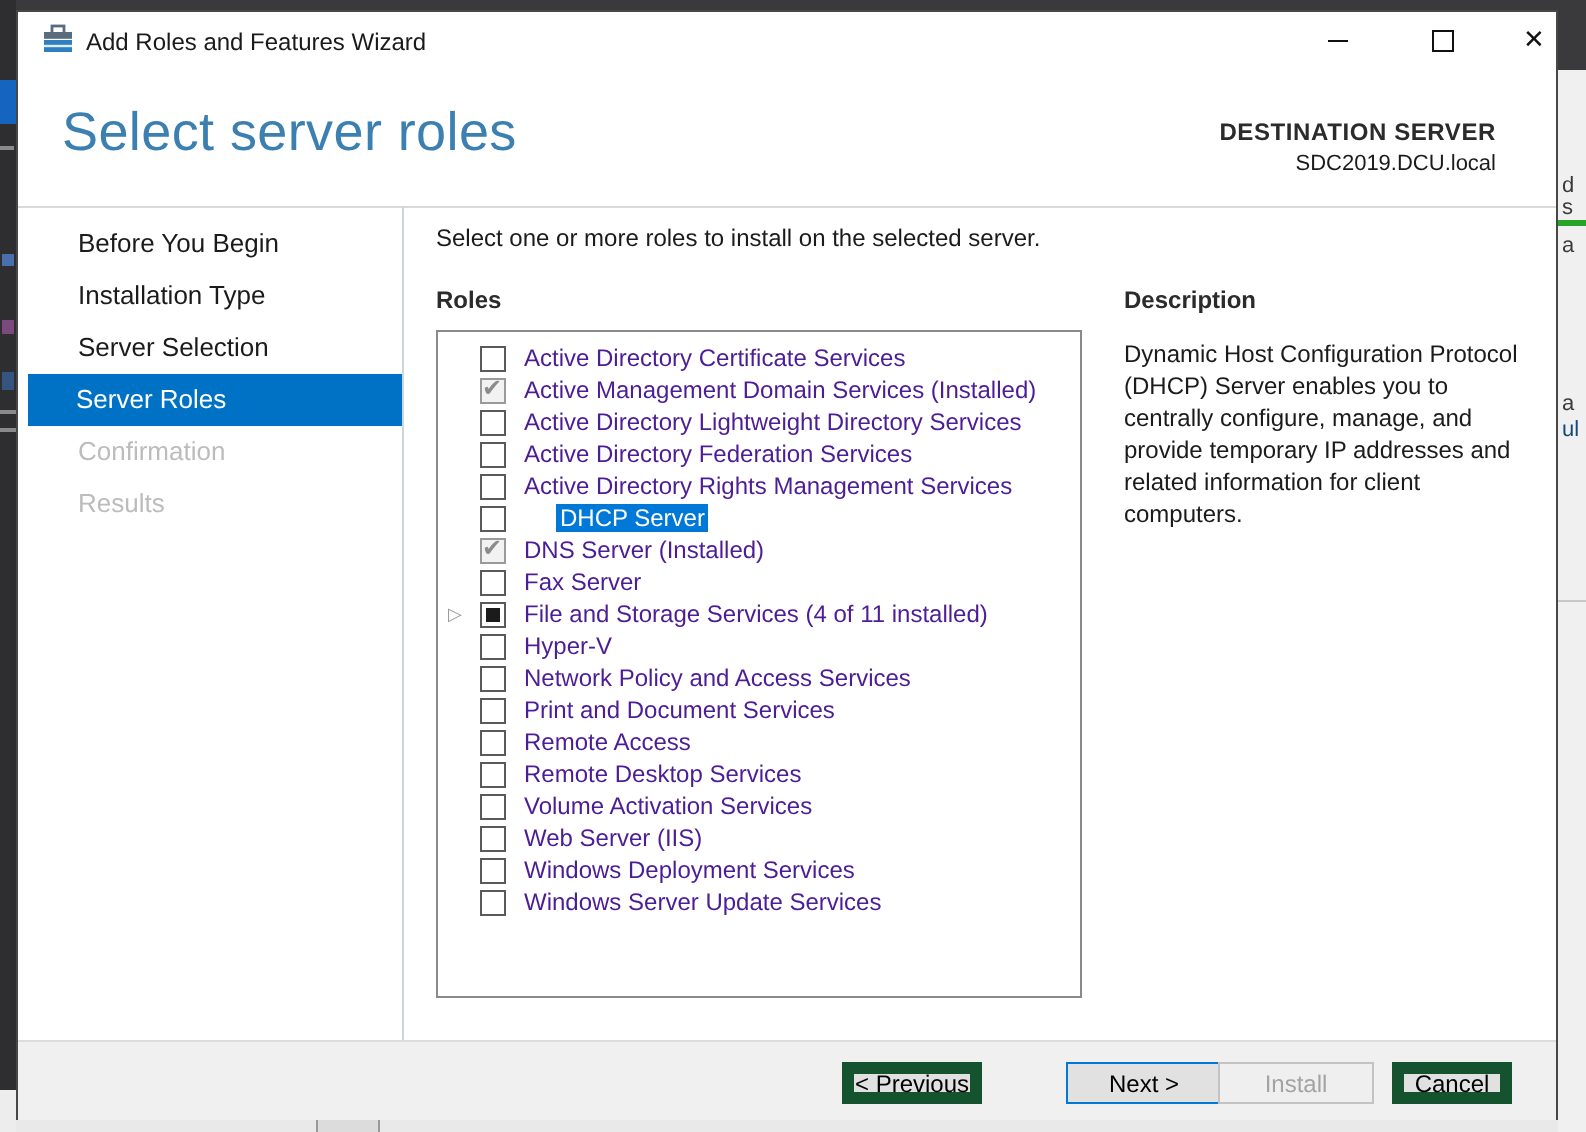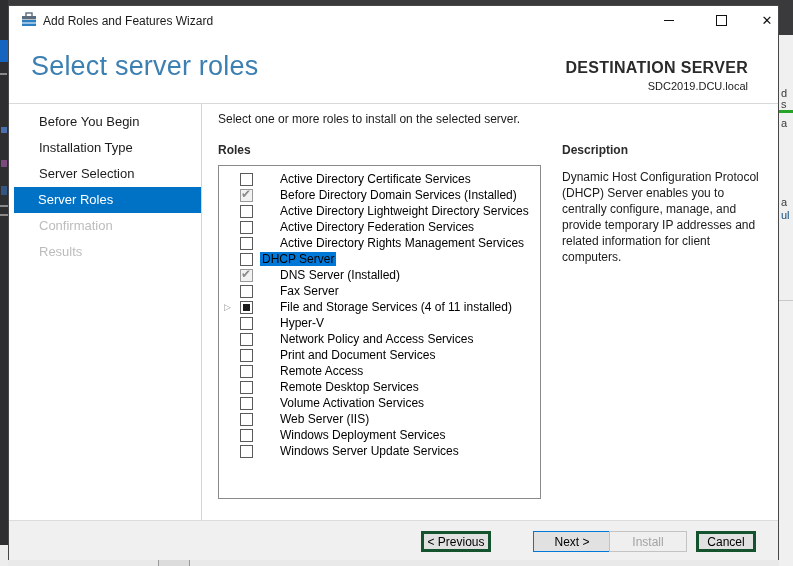--- a/index.html
+++ b/index.html
@@ -44,21 +44,21 @@
   .win-btn{position:absolute;top:0;width:44px;height:28px;display:flex;align-items:center;justify-content:center;}
   .win-min{left:638px;}
   .win-max{left:690px;}
   .win-close{left:736px;font-size:13px;color:#111;}
   .win-min .glyph{width:10px;height:1px;background:#111;}
   .win-max .glyph{width:9px;height:9px;border:1px solid #111;}
 
   
   .page-title{position:absolute;left:22px;top:45px;font-size:27px;font-weight:300;color:#3c7fb1;letter-spacing:0.2px;}
   .dest{position:absolute;right:30px;top:53px;text-align:right;}
-  .dest-label{font-size:16px;font-weight:bold;color:#2b2b2b;letter-spacing:0.3px;}
+  .dest-label{font-size:12px;font-weight:bold;color:#2b2b2b;letter-spacing:0.3px;}
   .dest-server{font-size:11px;color:#1b1b1b;margin-top:3px;}
   .header-divider{position:absolute;left:0;top:97px;width:100%;height:1px;background:#d9d9d9;}
 
   
   .sidebar{position:absolute;left:5px;top:103px;width:187px;}
   .side-item{height:26px;line-height:26px;padding-left:25px;font-size:13px;color:#1b1b1b;white-space:nowrap;}
   .side-item.selected{background:#0072C6;color:#ffffff;padding-left:24px;}
   .side-item.disabled{color:#bcbcbc;}
   .side-sep{position:absolute;left:192px;top:97px;width:1px;height:417px;background:#cdd6df;}
 
@@ -69,34 +69,34 @@
     position:absolute;left:209px;top:159px;width:323px;height:334px;
     border:1px solid #8a8a8a;box-sizing:border-box;background:#ffffff;
     padding-top:5px;overflow:hidden;
   }
   .role-row{position:relative;height:16px;display:flex;align-items:center;padding-left:21px;}
   .expander{position:absolute;left:5px;top:1px;font-size:9px;color:#9a9a9a;line-height:14px;}
   .cb{position:relative;width:13px;height:13px;box-sizing:border-box;border:1px solid #5a5a5a;background:#ffffff;flex:0 0 13px;}
   .cb.checked-installed{background:#f2f2f2;border-color:#9a9a9a;}
   .cb.checked-installed::after{content:"\2714";position:absolute;left:0px;top:-3px;font-size:12px;color:#8c8c8c;}
   .cb.partial::after{content:"";position:absolute;left:2px;top:2px;width:7px;height:7px;background:#1b1b1b;}
-  .role-label{margin-left:27px;font-size:12px;color:#000000;white-space:nowrap;line-height:14px;}
-  .role-label.sel{background:#0078D7;color:#000000;padding:0 2px;margin-left:7px;}
+  .role-label{margin-left:9px;font-size:12px;color:#4c1d95;white-space:nowrap;line-height:14px;}
+  .role-label.sel{background:#0078D7;color:#ffffff;padding:0 2px;margin-left:25px;}
 
   
   .desc-heading{position:absolute;left:553px;top:137px;font-size:12px;font-weight:bold;color:#2b2b2b;}
   .desc-text{position:absolute;left:553px;top:163px;width:205px;font-size:12px;line-height:16px;color:#1b1b1b;}
 
   
   .footer-divider{position:absolute;left:0;top:514px;width:100%;height:1px;background:#dcdcdc;}
   .footer{position:absolute;left:0;top:515px;width:100%;height:39px;background:#f0f0f0;}
   .wbtn{
     position:absolute;top:525px;height:21px;box-sizing:border-box;
     font-family:"Liberation Sans",sans-serif;font-size:12px;
-    background:#e1e1e1;border:3px solid #14532d;color:#000;
+    background:#e1e1e1;border:6px solid #14532d;color:#000;
     display:flex;align-items:center;justify-content:center;padding:0;
   }
   .btn-previous{left:412px;width:70px;}
   .btn-next{left:492px;width:78px;border:1px solid #0078d7;margin-left:32px;}
   .btn-install{left:600px;width:78px;background:#efefef;border:1px solid #c3c3c3;color:#a3a3a3;}
   .btn-cancel{left:687px;width:60px;}
 </style>
 </head>
 <body>
 
@@ -161,21 +161,21 @@
 
   <div class="instruction">Select one or more roles to install on the selected server.</div>
   <div class="roles-heading">Roles</div>
   <div class="roles-list" id="roles-list">
       <div class="role-row">
         <span class="cb unchecked"></span>
         <span class="role-label">Active Directory Certificate Services</span>
       </div>
       <div class="role-row">
         <span class="cb checked-installed"></span>
-        <span class="role-label">Before Directory Domain Services (Installed)</span>
+        <span class="role-label">Active Management Domain Services (Installed)</span>
       </div>
       <div class="role-row">
         <span class="cb unchecked"></span>
         <span class="role-label">Active Directory Lightweight Directory Services</span>
       </div>
       <div class="role-row">
         <span class="cb unchecked"></span>
         <span class="role-label">Active Directory Federation Services</span>
       </div>
       <div class="role-row">

